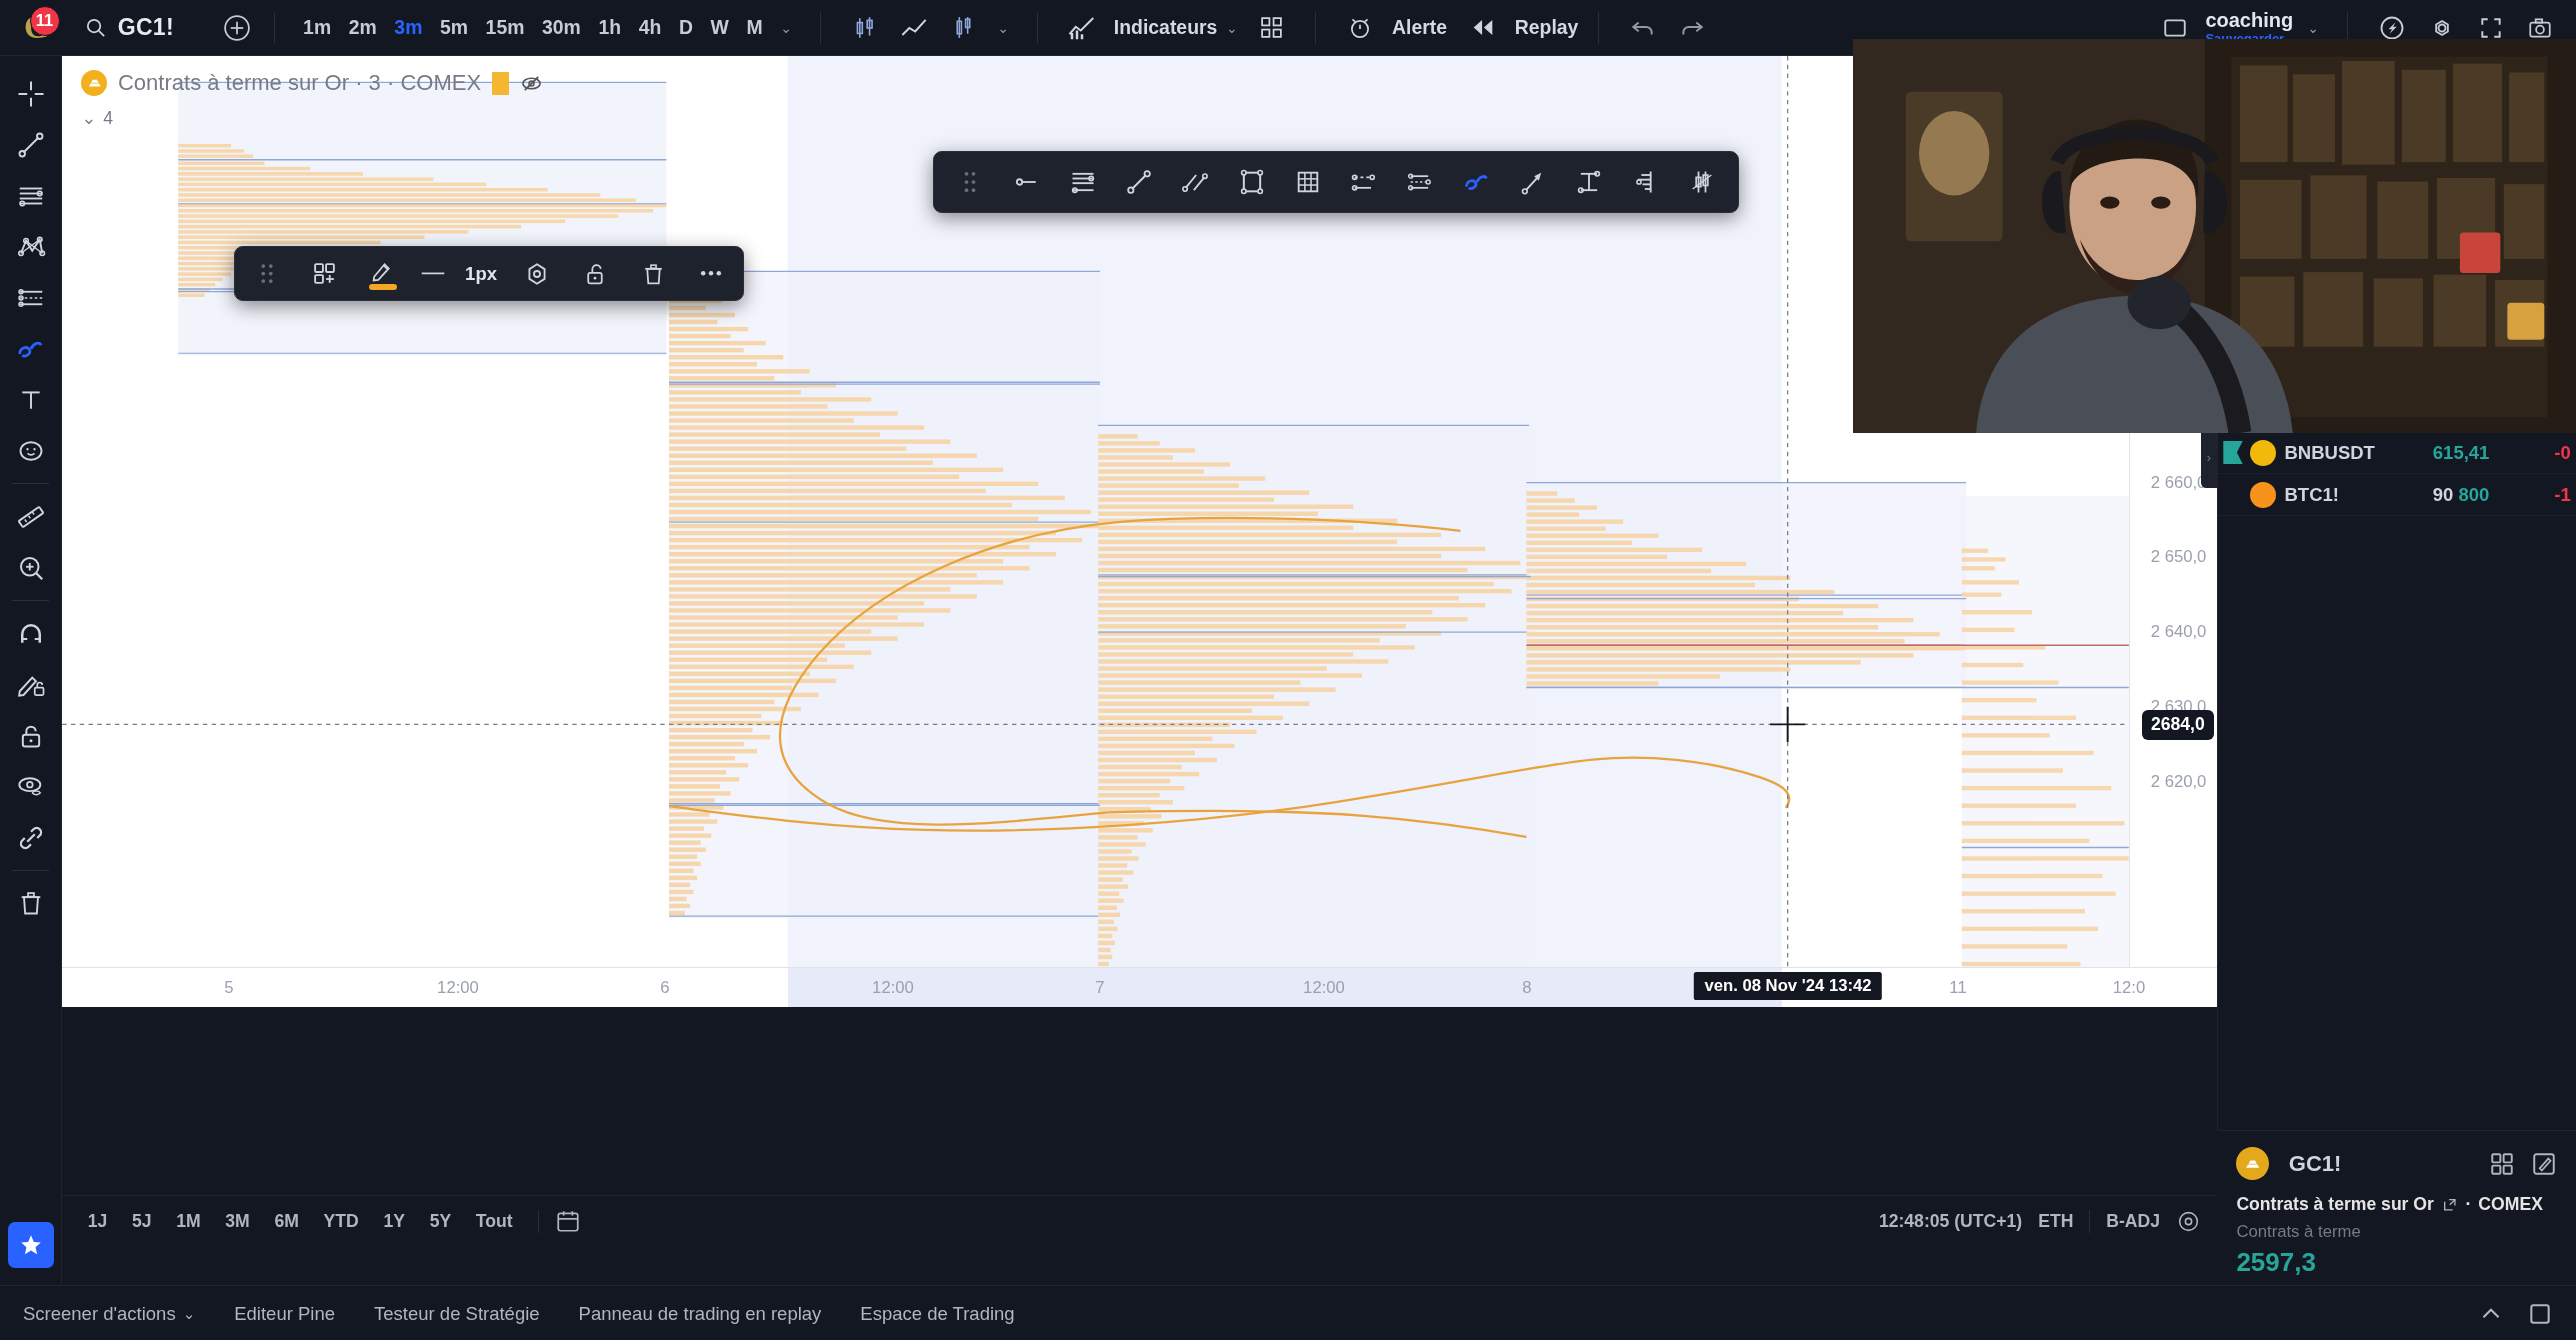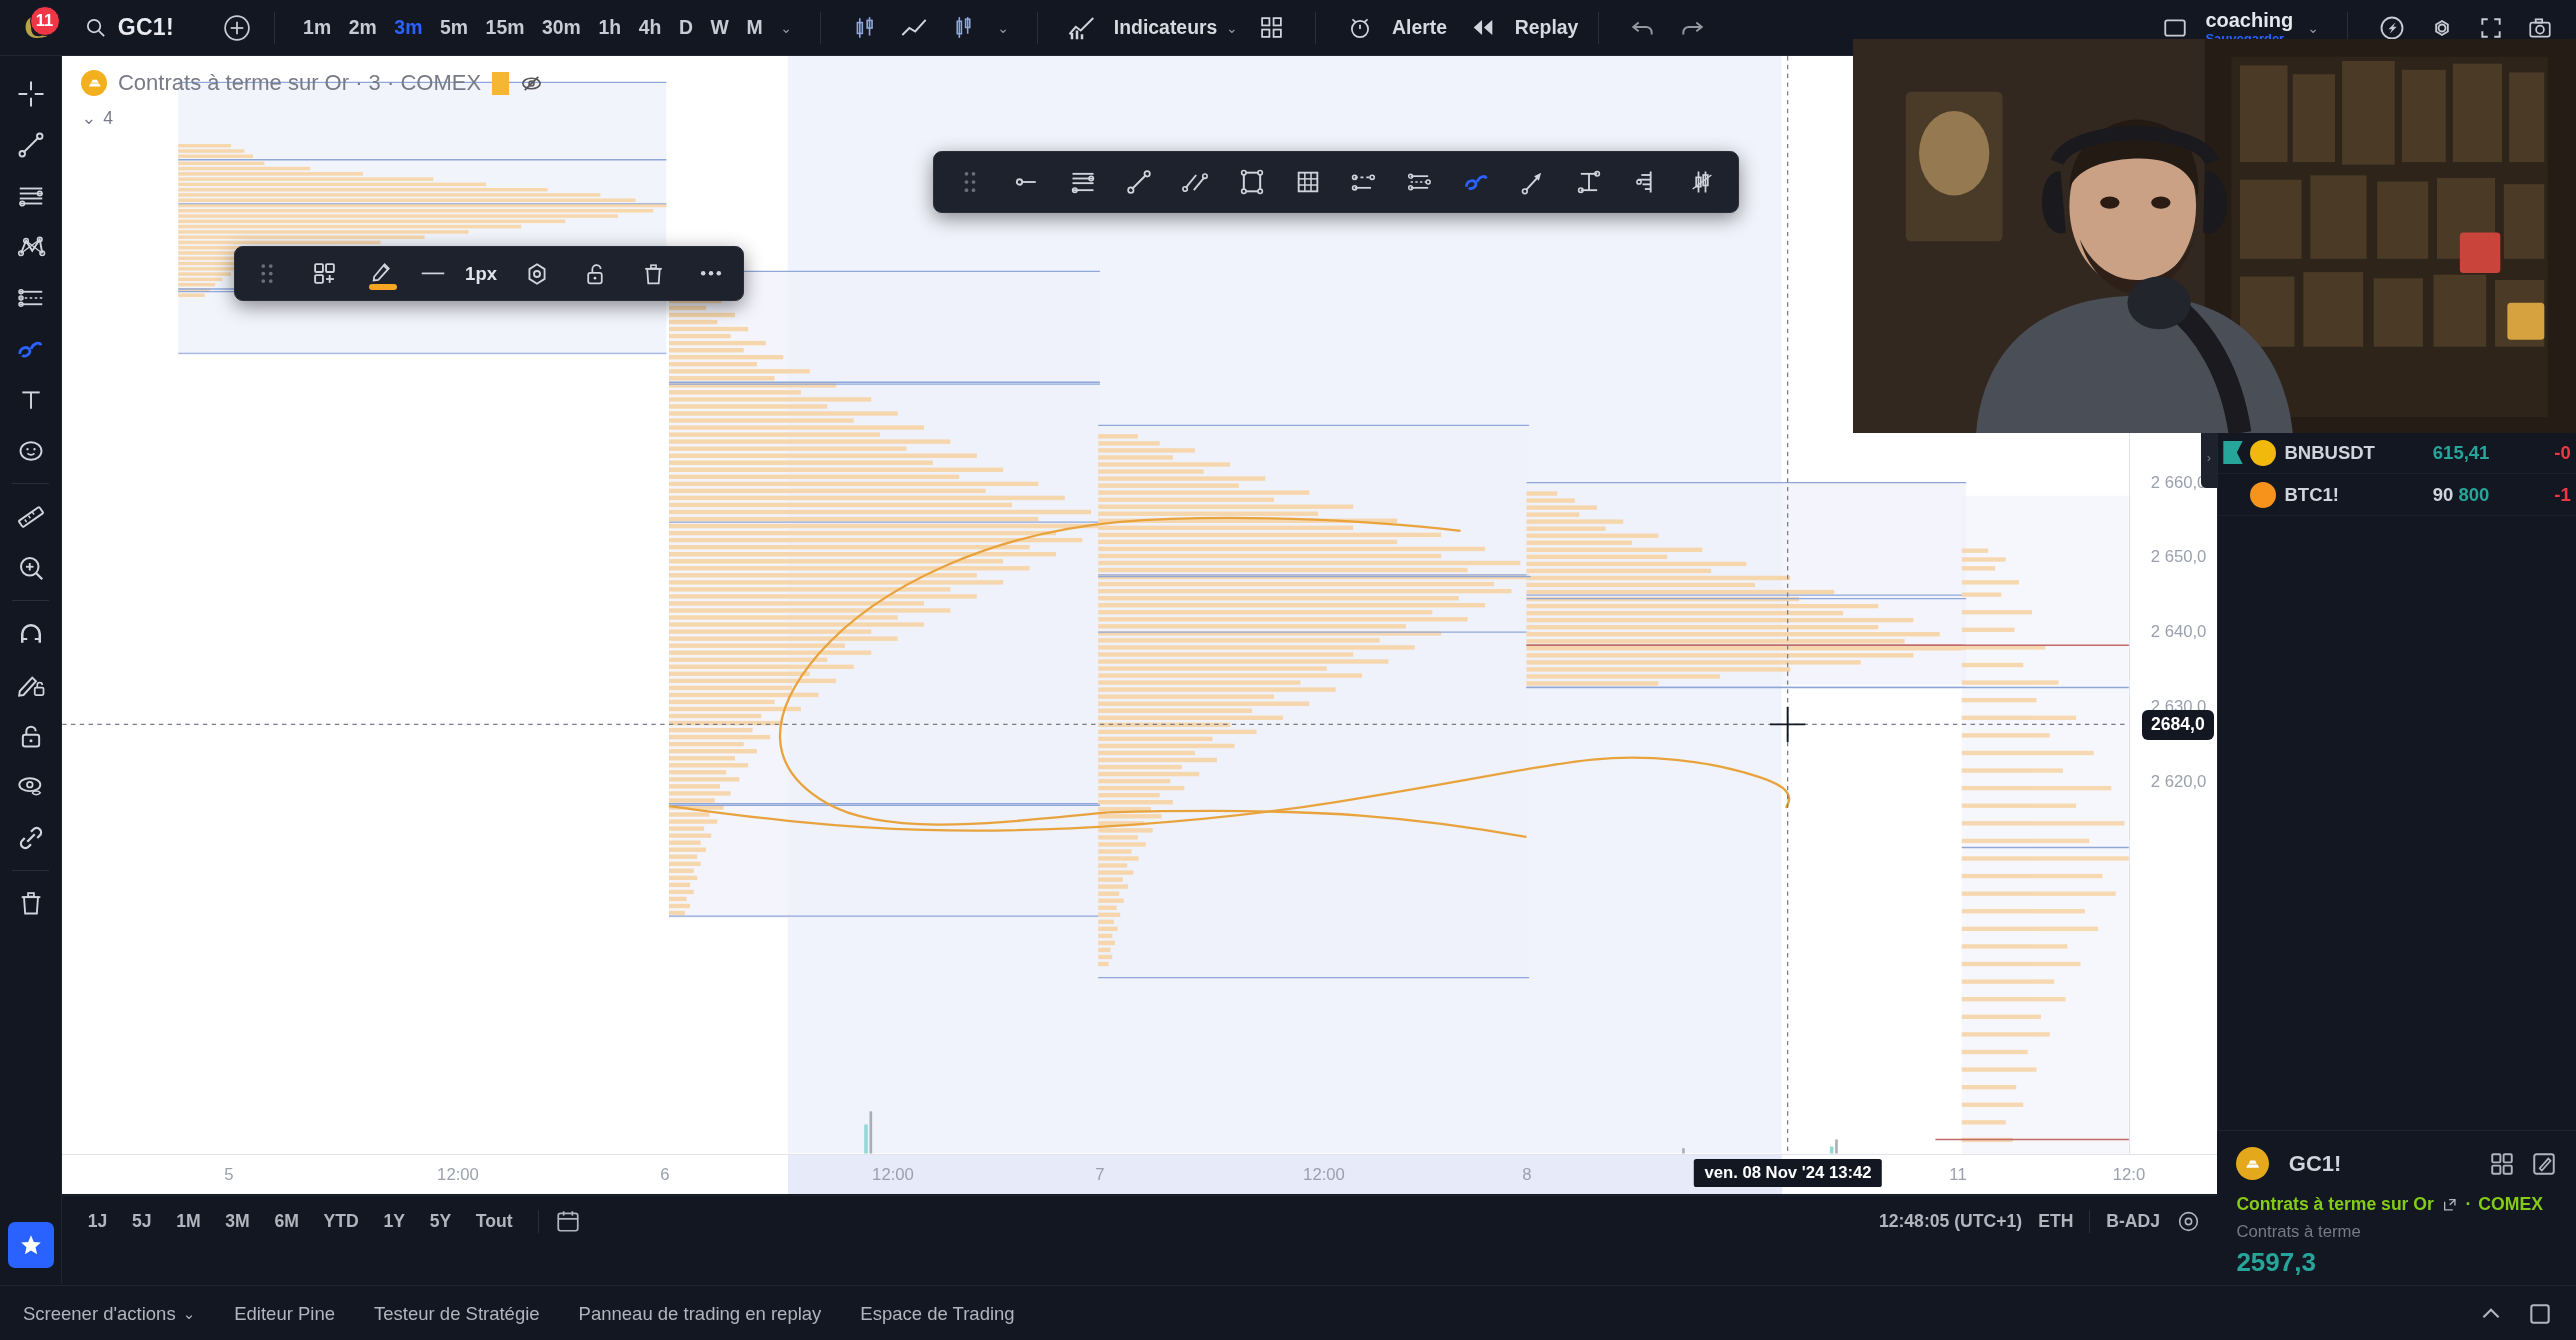--- a/index.html
+++ b/index.html
@@ -43,21 +43,21 @@
     background: #131722; border-right: 0.9px solid #20242f;
     display: flex; flex-direction: column; align-items: center; padding-top: 12.3px;
   }
   .lt-ico { width: 48px; height: 51px; display:flex; align-items:center; justify-content:center; }
   .lt-sep { width: 37px; height:0.9px; background:#2a2e39; margin: 7px 0;}
   .lt-star { margin-top: auto; margin-bottom: 16px; width:46px;height:46px;
     background:#2962ff; border-radius:7px; display:flex;align-items:center;justify-content:center;}
 
   
   .chart {
-    position: absolute; left: 62px; top: 56px; width: 2155px; height: 1138px;
+    position: absolute; left: 62px; top: 56px; width: 2155px; height: 951px;
     background: #ffffff; overflow: hidden;
   }
   .chart-legend { position: absolute; left: 19.4px; top: 14px; z-index: 20;}
   .cl-row1 { display:flex; align-items:center; gap: 10.6px; }
   .cl-dot { width: 26px; height: 26px; border-radius: 50%; background:#f2b01e; display:flex;align-items:center;justify-content:center;}
   .cl-title { font-size: 22px; color: #787b86; font-weight: 500; }
   .cl-flag { width: 17.6px; height: 23px; background: #f5b731; }
   .cl-row2 { display:flex; align-items:center; gap: 10.6px; margin-top: 10.6px;}
   .pill { border-radius: 7px; padding: 4.4px 12.3px; text-align:center; background:#fff;}
   .pill.sell { border: 1.3px solid #f0a0a0; }
@@ -139,21 +139,21 @@
   .wl-group { display:flex; align-items:center; height:40px; padding-left: 25px; gap:12.3px;
               color:#787b86; font-size:16.7px; font-weight:bold; letter-spacing:0.5px;}
   .green { color:#26a69a; } .red { color:#f23645; } .white { color:#d1d4dc; }
   .wl-edit { color:#c87d2a; margin-left:5.3px; font-size:15px;}
 
   .detailpanel { position:absolute; right:0; bottom: 56px; width:359px; height: 155px;
                  background:#131722; border-top:0.9px solid #20242f; padding: 16px 19.4px;}
   .dp-head { display:flex; align-items:center; gap:10.6px;}
   .dp-sym { font-size:22px; font-weight:bold; color:#d1d4dc;}
   .dp-acts { margin-left:auto; display:flex; gap:16px;}
-  .dp-desc { margin-top: 14px; font-size: 17.6px; color:#84cc16; font-weight:600; display:flex; align-items:center; gap:7px;}
+  .dp-desc { margin-top: 14px; font-size: 17.6px; color:#e5e5e5; font-weight:600; display:flex; align-items:center; gap:7px;}
   .dp-sub { margin-top: 7px; font-size: 16.7px; color:#787b86;}
   .dp-price { margin-top: 5.3px; font-size: 26px; font-weight:bold; color:#26a69a;}
 
   
   .webcam { position:absolute; left: 1853px; top: 39px; width: 723px; height: 394px;
             background:#2a2118; overflow:hidden; z-index: 60;}
   .collapse-tab { position:absolute; right:359px; width: 16px; height: 62px; background:#1e222d;
                   border-radius: 5.3px 0 0 5.3px; display:flex;align-items:center;justify-content:center;
                   color:#787b86; font-size:13px;}
   svg { display:block; }

